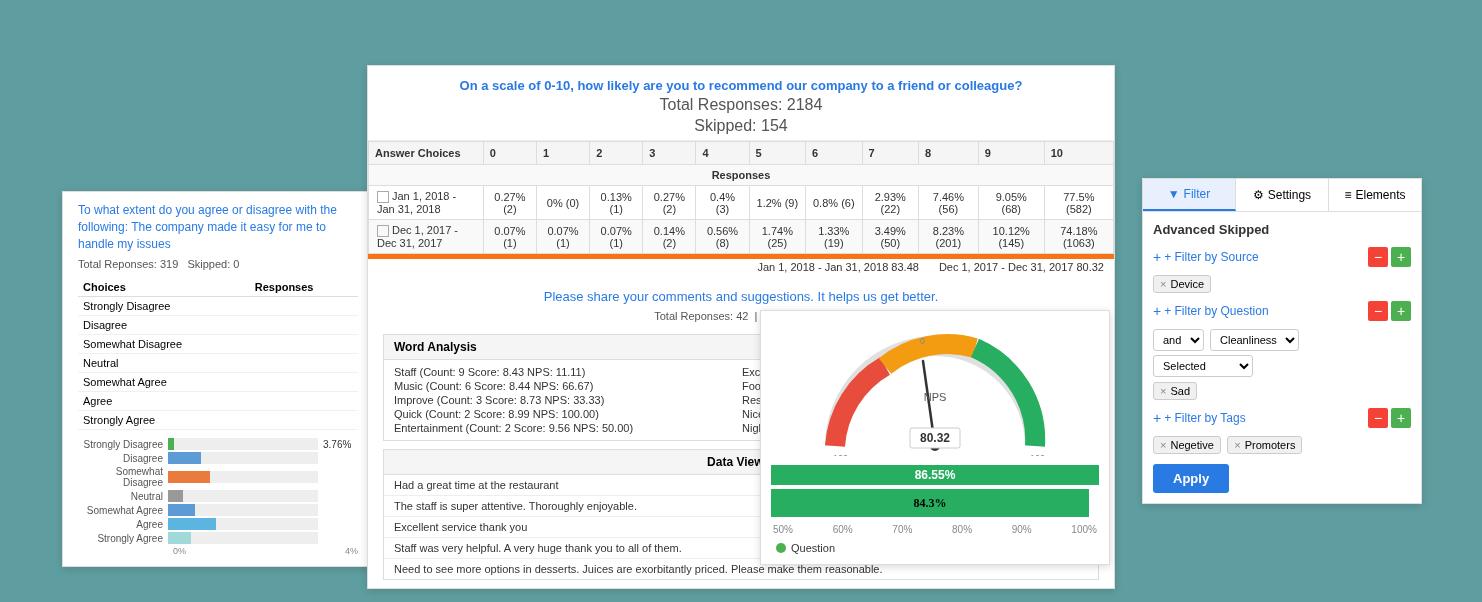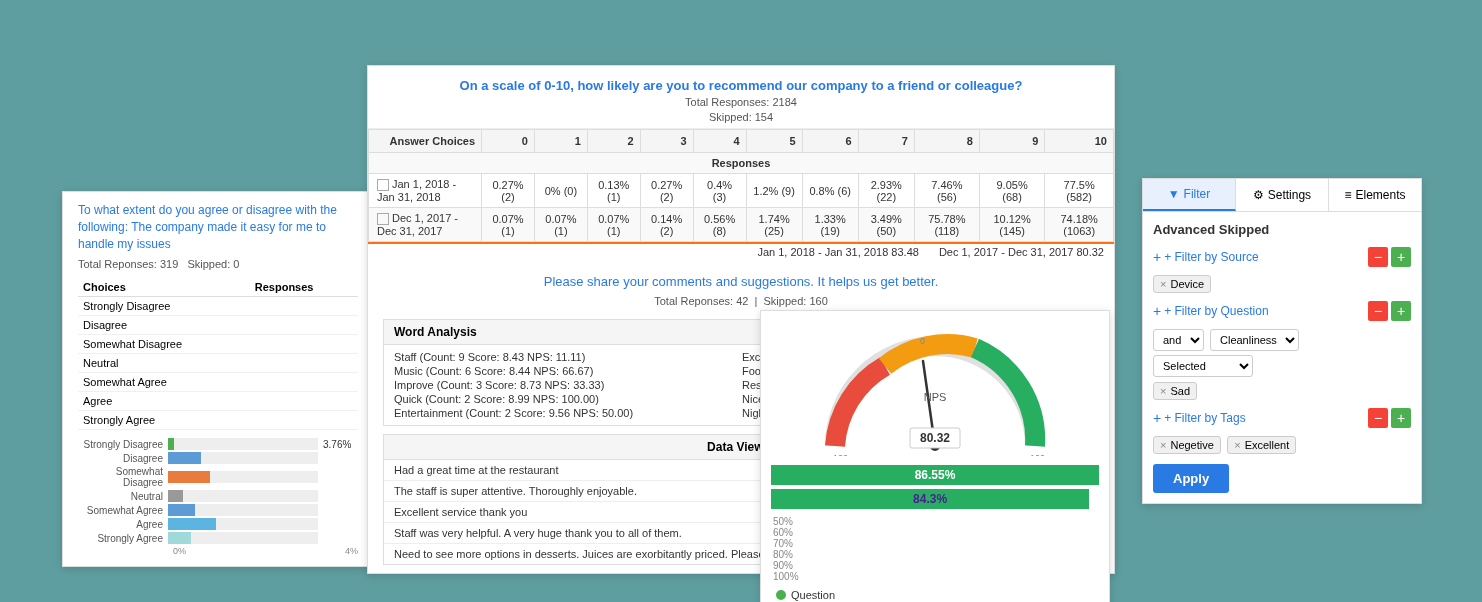--- a/index.html
+++ b/index.html
@@ -64,36 +64,36 @@
       padding: 12px 15px 5px;
       text-align: center;
       border-bottom: 1px solid #eee;
     }
     .main-header .question-text {
       color: #2a7ae4;
       font-size: 13px;
       font-weight: bold;
     }
     .main-header .responses-text {
-      font-size: 11px;
+      font-size: 16px;
       color: #555;
       margin-top: 3px;
     }
 
     
     .data-table {
       width: 100%;
       border-collapse: collapse;
       font-size: 11px;
     }
     .data-table th {
       background: #f5f5f5;
       border: 1px solid #ddd;
       padding: 5px 6px;
-      text-align: right;
+      text-align: left;
       font-weight: bold;
       color: #333;
     }
     .data-table td {
       border: 1px solid #ddd;
       padding: 4px 6px;
       text-align: center;
       color: #333;
     }
     .data-table td.date-cell {
@@ -539,28 +539,28 @@
           <tr>
             <td class="date-cell"><span style="display:inline-block;width:12px;height:12px;border:1px solid #aaa;margin-right:3px;vertical-align:middle;"></span>Dec 1, 2017 - Dec 31, 2017</td>
             <td>0.07% (1)</td>
             <td>0.07% (1)</td>
             <td>0.07% (1)</td>
             <td>0.14% (2)</td>
             <td>0.56% (8)</td>
             <td>1.74% (25)</td>
             <td>1.33% (19)</td>
             <td>3.49% (50)</td>
-            <td>75.78% (118)</td>
+            <td>8.23% (201)</td>
             <td>10.12% (145)</td>
             <td>74.18% (1063)</td>
           </tr>
         </tbody>
       </table>
   </div>
-  <div style="display:flex; justify-content:flex-end; padding: 2px 10px; font-size:11px; color:#333; border-top:2px solid #f97316;" id="summary-rows">
+  <div style="display:flex; justify-content:flex-end; padding: 2px 10px; font-size:11px; color:#333; border-top:5px solid #f97316;" id="summary-rows">
       <span style="margin-left: 20px;">Jan 1, 2018 - Jan 31, 2018   83.48</span>
       <span style="margin-left: 20px;">Dec 1, 2017 - Dec 31, 2017   80.32</span>
     </div>
   <div class="comments-section">
     <div class="comments-header">Please share your comments and suggestions. It helps us get better.</div>
     <div class="comments-stats">
       Total Reponses: <span>42</span> &nbsp;|&nbsp; Skipped: <span>160</span>
     </div>
     <div class="word-analysis-box">
       <div class="word-analysis-title">Word Analysis</div>
@@ -617,23 +617,23 @@
       <text x="15" y="135" font-size="9" fill="#888">-100</text>
       <text x="105" y="18" font-size="9" fill="#888">0</text>
       <text x="215" y="135" font-size="9" fill="#888">100</text>
     </svg>
   </div>
 
   <div style="margin: 4px 0;">
     <div style="width:100%; background:#27ae60; height:20px; display:flex; align-items:center; justify-content:center; color:white; font-size:12px; font-weight:bold;">86.55%</div>
   </div>
   <div style="margin: 4px 0;">
-    <div style="width:97%; background:#27ae60; height:20px; display:flex; align-items:center; justify-content:center; color:#4c1d95; font-size:12px; font-weight:bold;">84.3%</div>
-  </div>
-  <div style="display:flex; justify-content:space-between; padding: 3px 2px; font-size:10px; color:#888;flex-direction:column;">
+    <div style="width:97%; background:#27ae60; height:28px; display:flex; align-items:center; justify-content:center; color:#000000; font-size:12px; font-weight:bold;font-family:Liberation Serif, serif;">84.3%</div>
+  </div>
+  <div style="display:flex; justify-content:space-between; padding: 3px 2px; font-size:10px; color:#888;">
     <span>50%</span>
       <span>60%</span>
       <span>70%</span>
       <span>80%</span>
       <span>90%</span>
       <span>100%</span>
   </div>
   <div class="promoters-label">
     <div class="promoters-dot"></div>
     <span>Question</span>
@@ -721,20 +721,20 @@
           <button class="filter-btn-add">+</button>
         </div>
       </div>
       <div>
         <span class="tag-chip">
           <span class="x">×</span>
           <span>Negetive</span>
         </span>
         <span class="tag-chip">
           <span class="x">×</span>
-          <span>Excellent</span>
+          <span>Promoters</span>
         </span>
       </div>
     </div>
 
     <button class="apply-btn">Apply</button>
   </div>
 </div>
 
 </body></html>

